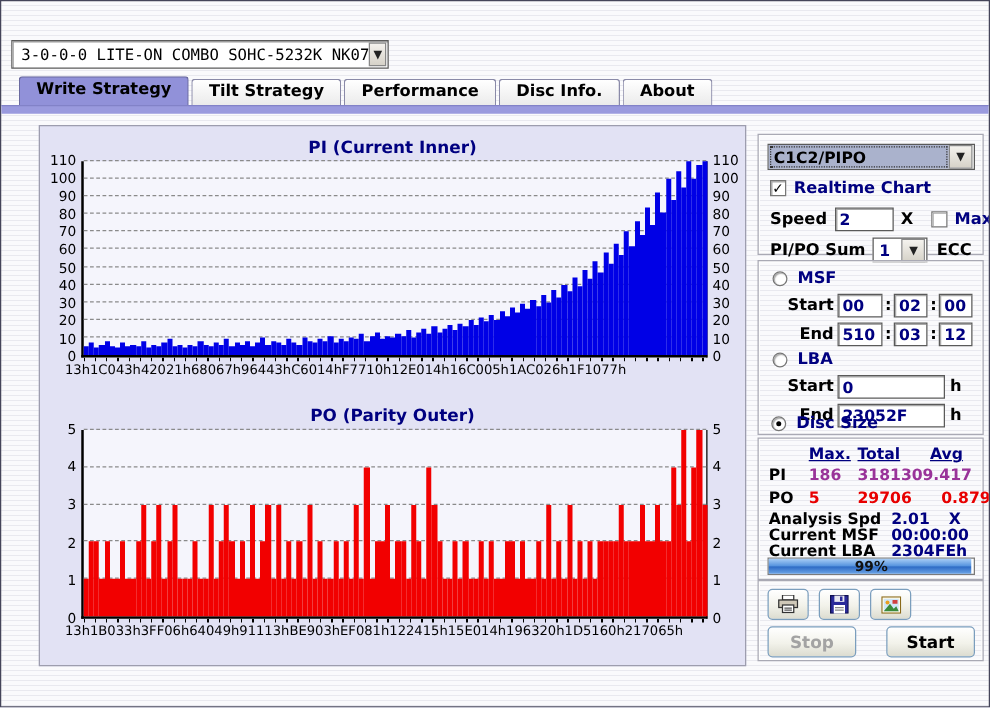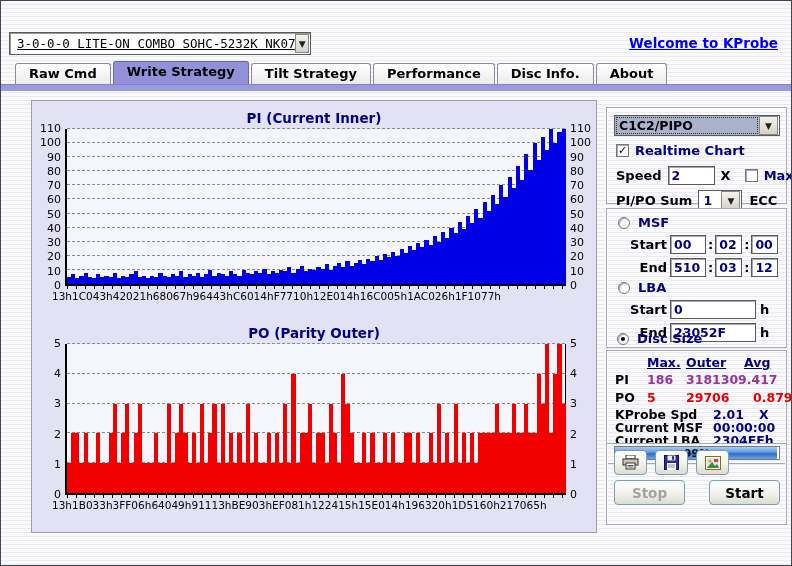--- a/index.html
+++ b/index.html
@@ -14,21 +14,21 @@
     display:flex; align-items:center; padding:0 6px; color:#fff; }
   .app-icon { width:15px; height:15px; margin-right:6px; background:linear-gradient(135deg,#2a2a6a,#8f9fd0 60%,#c8d4ee);
     border:1px solid #0a0a40; position:relative; }
   .app-icon::after { content:""; position:absolute; left:3px; top:3px; width:7px; height:7px; background:#fff; clip-path:polygon(0 0,100% 50%,0 100%); }
   .title-text { font-weight:bold; font-size:13px; flex:1; text-shadow:1px 1px 1px #000050; }
   .tb-btn { width:22px; text-align:center; font-weight:bold; font-size:13px; color:#fff; cursor:default; }
 
   
   .drive-combo { position:absolute; left:8px; top:31px; width:302px; height:23px; background:#fff;
     border:1px solid #5a5a5a; box-shadow:inset 1px 1px 0 #9a9a9a; display:flex; align-items:center; }
-  .drive-text { flex:1; font-family:"DejaVu Sans Mono", monospace; font-size:12.5px; padding-left:7px; white-space:nowrap;text-decoration:underline; }
+  .drive-text { flex:1; font-family:"DejaVu Sans Mono", monospace; font-size:12.5px; padding-left:7px; white-space:nowrap; }
   .combo-arrow { width:19px; height:19px; margin-right:1px; background:linear-gradient(#f4f2ee,#d6d2c8); border:1px solid #888;
     font-size:9px; display:flex; align-items:center; justify-content:center; color:#222; }
   .welcome { position:absolute; right:13px; top:34px; color:#0000ee; font-weight:bold; text-decoration:underline; font-size:13.5px; }
 
   
   .tabs { position:absolute; left:14px; top:60px; height:23px; display:flex; align-items:flex-end; }
   .tab { height:21px; padding:2px 13px 0; margin-right:2px; font-weight:bold; font-size:13px;
     background:linear-gradient(#ffffff,#ebebeb); border:1px solid #8a8aa8; border-bottom:none;
     border-radius:3px 3px 0 0; white-space:nowrap; }
   .tab.active { height:23px; background:#9191d9; border-color:#6a6aa0; position:relative; z-index:3; }
@@ -57,21 +57,21 @@
   .xrow { display:flex; margin-top:1px; }
   .xsp-l { width:20px; } .xsp-r { width:16px; }
   .xlabels { flex:1; display:flex; justify-content:flex-start; font-size:10.5px; white-space:nowrap; }
   .chart + .chart { margin-top:23px; }
 
   
   .gbox { position:absolute; left:605px; width:181px; border:1px solid #a9a9b4; box-shadow:inset 0 0 0 1px #fdfdfd; }
   #box-controls { top:106px; height:97px; }
   #box-range { top:207px; height:140px; }
   #box-stats { top:349px; height:114px; }
-  #box-actions { top:442px; height:82px; }
+  #box-actions { top:463px; height:65px; }
 
   .row { position:absolute; display:flex; align-items:center; white-space:nowrap; }
   b.navy { color:#000080; }
   b.blk { color:#000; }
   .mode-combo { position:absolute; left:7px; top:7px; width:166px; height:21px; border:1px solid #5a5a5a; background:#fff; display:flex; }
   .mode-field { flex:1; background:#aab2cc; outline:1px dotted #333; outline-offset:-2px; font-weight:bold; font-size:12.5px;
     display:flex; align-items:center; padding-left:4px; }
   .checkbox { width:13px; height:13px; background:#fff; border:1px solid #777; box-shadow:inset 1px 1px 0 #aaa;
     font-size:11px; line-height:11px; text-align:center; font-weight:bold; color:#000; margin-right:6px; }
   .radio { width:12px; height:12px; border-radius:50%; background:#fff; border:1px solid #777; box-shadow:inset 1px 1px 1px #aaa; margin-right:8px; position:relative; }
@@ -106,24 +106,22 @@
 </head>
 <body>
 
 <div id="window">
 
 
   <div class="drive-combo">
     <div class="drive-text">3-0-0-0 LITE-ON COMBO SOHC-5232K NK07</div>
     <div class="combo-arrow">▼</div>
   </div>
-  <a class="welcome" href="#">Welcome to KProbe</a>
 
   <div class="tabs">
-    <div class="tab">Raw Cmd</div>
     <div class="tab active">Write Strategy</div>
     <div class="tab">Tilt Strategy</div>
     <div class="tab">Performance</div>
     <div class="tab">Disc Info.</div>
     <div class="tab">About</div>
   </div>
   <div class="tab-band"></div>
 
   <div class="charts-panel">
     <div class="chart" id="pi-chart">
@@ -551,34 +549,34 @@
     </div>
   </div>
 
   <div class="row" style="left:616px; top:330px; position:absolute; z-index:4;">
     <div class="radio sel"></div>
     <b class="navy">Disc Size</b>
   </div>
 
   <div class="gbox" id="box-stats">
     <div class="st-head" style="left:40px; top:4px;">Max.</div>
-    <div class="st-head" style="left:79px; top:4px;">Outer</div>
+    <div class="st-head" style="left:79px; top:4px;">Total</div>
     <div class="st-head" style="left:137px; top:4px;">Avg</div>
 
     <div class="st-row" style="left:8px; top:21px; color:#000;">PI</div>
     <div class="st-row" style="left: 40px; top: 21px; color: rgb(153, 51, 153);">186</div>
     <div class="st-row" style="left: 79px; top: 21px; color: rgb(153, 51, 153);">318130</div>
     <div class="st-row" style="left: 131px; top: 21px; color: rgb(153, 51, 153);">9.417</div>
 
     <div class="st-row" style="left:8px; top:39px; color:#000;">PO</div>
     <div class="st-row" style="left: 40px; top: 39px; color: rgb(232, 0, 0);">5</div>
     <div class="st-row" style="left: 79px; top: 39px; color: rgb(232, 0, 0);">29706</div>
     <div class="st-row" style="left: 146px; top: 39px; color: rgb(232, 0, 0);">0.879</div>
 
-    <div class="cur-label" style="left:8px; top:56px;">KProbe Spd</div>
+    <div class="cur-label" style="left:8px; top:56px;">Analysis Spd</div>
     <div class="cur-val" style="left:106px; top:56px;">2.01</div>
     <div class="cur-val" style="left:152px; top:56px;">X</div>
     <div class="cur-label" style="left:8px; top:69px;">Current MSF</div>
     <div class="cur-val" style="left:106px; top:69px;">00:00:00</div>
     <div class="cur-label" style="left:8px; top:82px;">Current LBA</div>
     <div class="cur-val" style="left:106px; top:82px;">2304FEh</div>
 
     <div class="progress">
       <div class="fill" id="progress-fill" style="width: 99%;"></div>
       <div class="ptext">99%</div>

